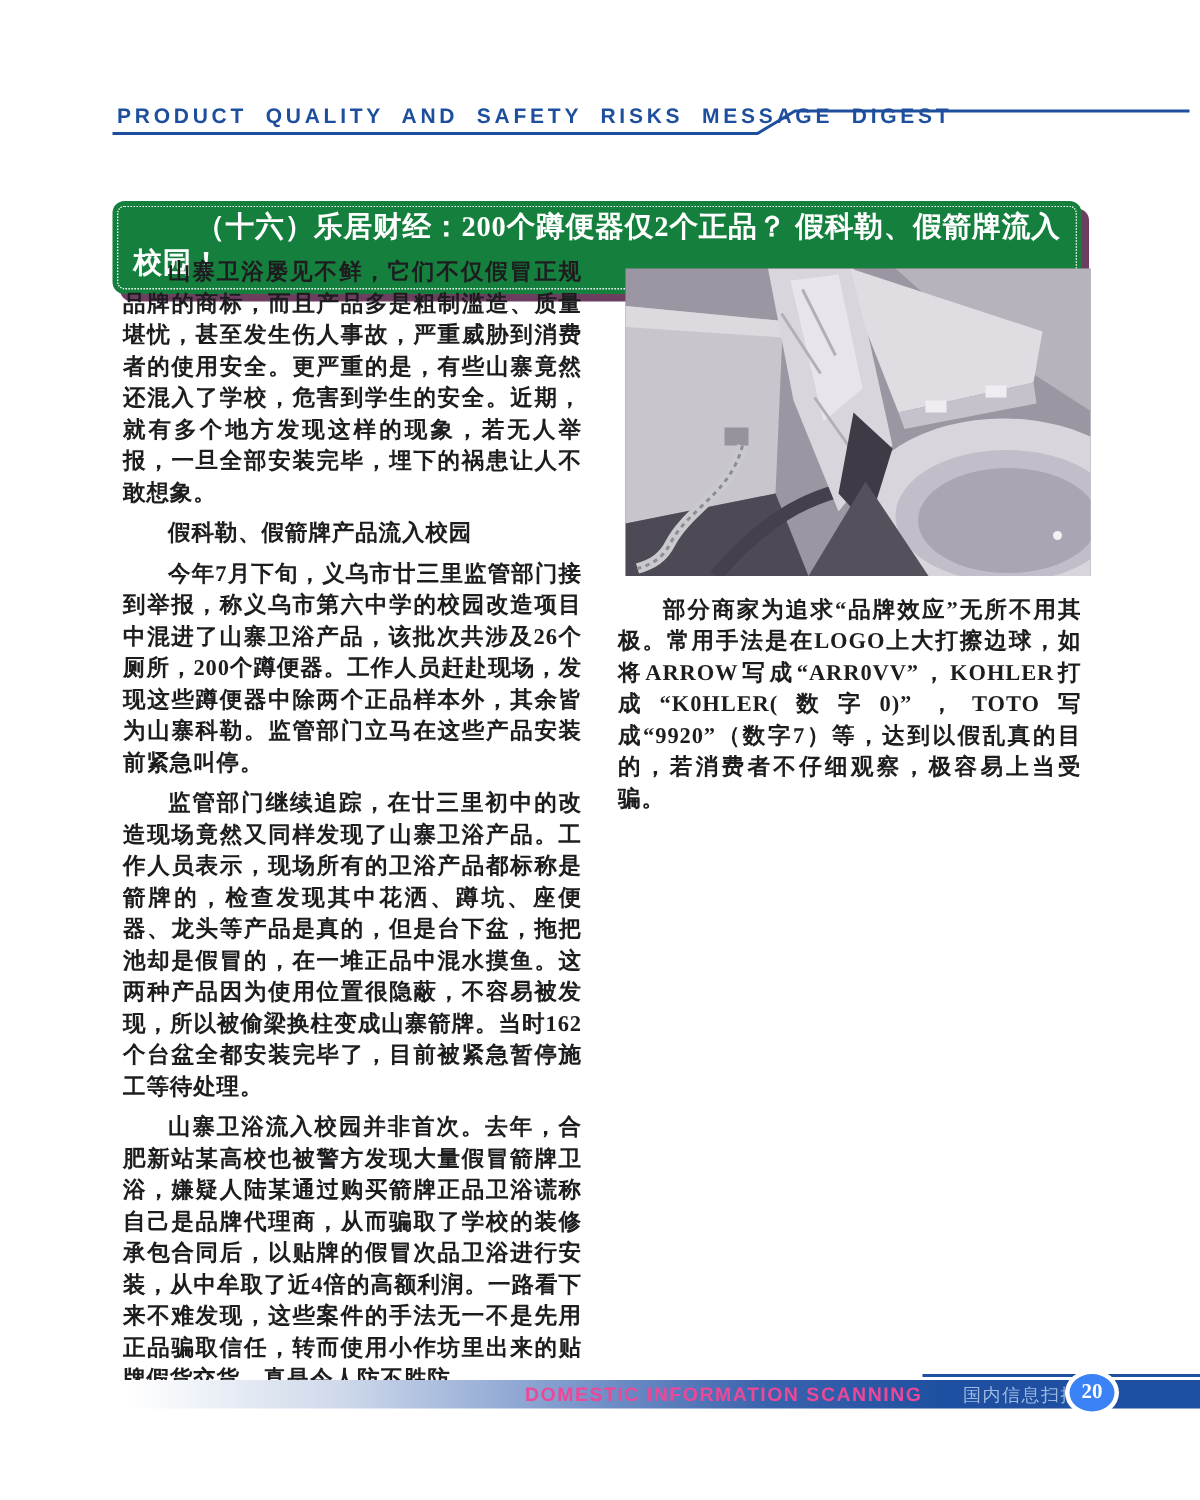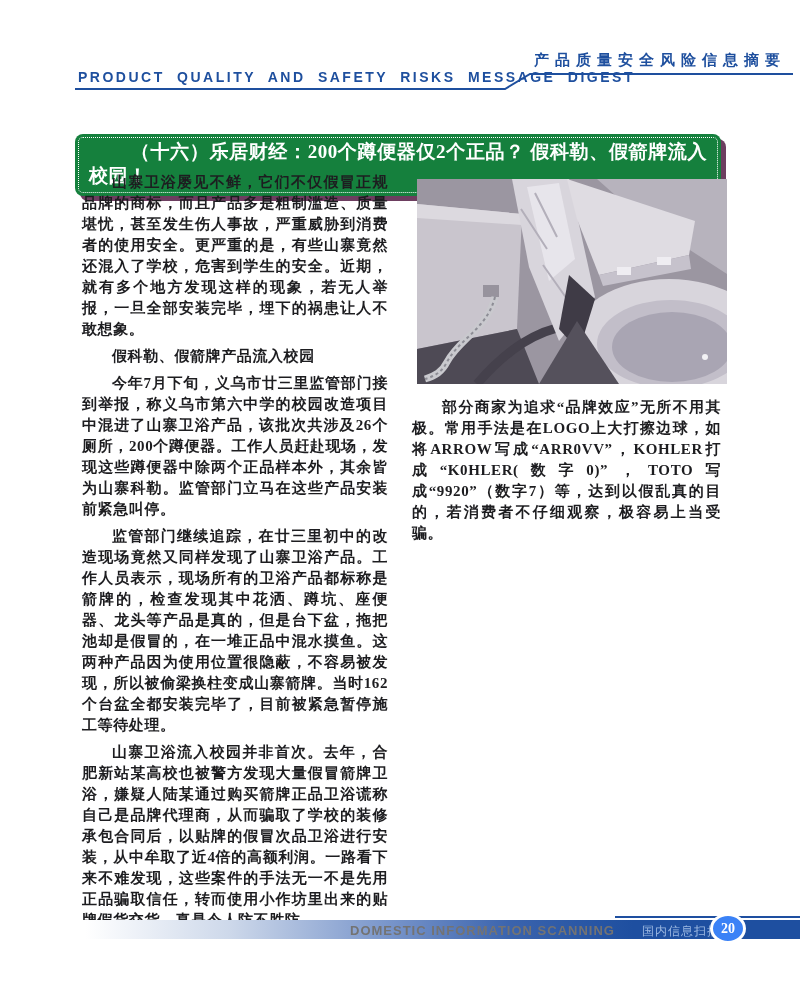--- a/index.html
+++ b/index.html
@@ -32,35 +32,34 @@
 
   
   .photo{display:block;width:310px;height:205px;margin:13px 0 13px 11px;background:#8a8590;}
 
   
   .footer-topline{position:absolute;left:615px;right:0;top:916px;height:2px;background:#1e4fa0;}
   .footer-bar{position:absolute;left:40px;right:0;top:920px;height:19px;
       background:linear-gradient(90deg,#ffffff 0%,#ffffff 6%,#cdd8ea 25%,#7c98cc 45%,
                                  #3a63ad 62%,#1e4fa0 78%,#1e4fa0 100%);}
   .footer-text{position:absolute;left:350px;top:921px;width:360px;text-align:right;white-space:nowrap;}
-  .footer-en{color:#737373;font-family:"Liberation Sans","DejaVu Sans",sans-serif;
+  .footer-en{color:#ec4899;font-family:"Liberation Sans","DejaVu Sans",sans-serif;
              font-size:13px;font-weight:bold;letter-spacing:1px;}
   .footer-zh{color:#9db9e2;font-family:"Liberation Sans","DejaVu Sans",sans-serif;
              font-size:12px;letter-spacing:1px;margin-left:23px;}
   .page-badge{position:absolute;left:710px;top:913px;width:30px;height:25px;
               background:#3b82f6;border:3px solid #ffffff;border-radius:50%;
               color:#ffffff;font-weight:bold;font-size:14px;line-height:25px;text-align:center;}
 </style>
 </head>
 <body>
 
 <div class="page">
 
   <div class="hdr-en">PRODUCT QUALITY AND SAFETY RISKS MESSAGE DIGEST</div>
-  <div class="hdr-zh">产品质量安全风险信息摘要</div>
   <svg class="hdr-lines" viewBox="0 0 800 100" xmlns="http://www.w3.org/2000/svg">
     <polyline points="75,89 505,89 530,74 793,74" fill="none" stroke="#1e4f9e" stroke-width="2"></polyline>
   </svg>
 
   <div class="banner">
     <div class="banner-inner">
       <p class="banner-title">（十六）乐居财经：200个蹲便器仅2个正品？ 假科勒、假箭牌流入校园！</p>
     </div>
   </div>
 

